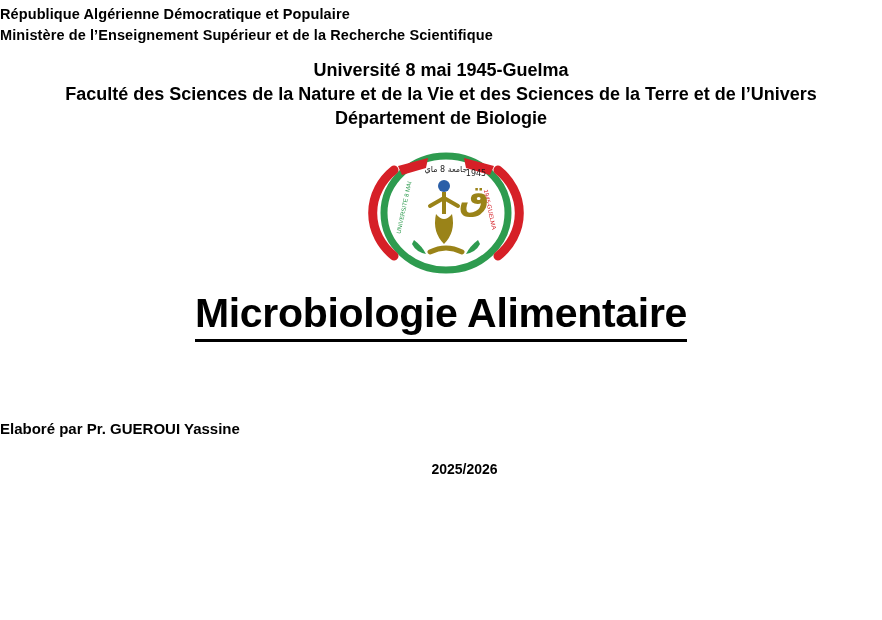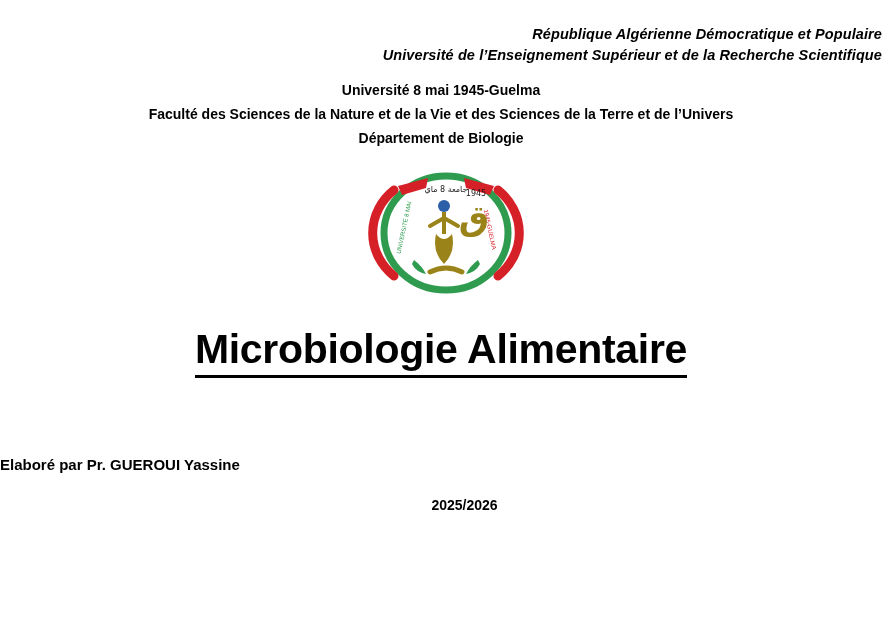--- a/index.html
+++ b/index.html
@@ -15,36 +15,35 @@
     overflow: hidden;
   }
   .page {
     position: relative;
     width: 882px;
     height: 620px;
     box-sizing: border-box;
     padding: 0;
   }
   .header-block {
-    text-align: right;
-    padding-top: 24px;
-    font-style: italic;
+    text-align: left;
+    padding-top: 4px;
   }
   .ministry-line {
     font-size: 14.5px;
     font-weight: bold;
     line-height: 21px;
     letter-spacing: 0.1px;
   }
   .univ-block {
     margin-top: 12px;
     text-align: center;
   }
   .univ-line {
-    font-size: 14px;
+    font-size: 18px;
     font-weight: bold;
     line-height: 24px;
   }
   .logo-wrap {
     margin-top: 18px;
     display: flex;
     justify-content: center;
     align-items: flex-end;
     margin-left: 10px;
   }
@@ -54,21 +53,21 @@
     display: block;
   }
   .degree {
     margin-top: 38px;
     text-align: center;
     font-size: 21px;
     font-weight: normal;
     letter-spacing: 0.2px;
   }
   .course-title-wrap {
-    margin-top: 28px;
+    margin-top: 12px;
     text-align: center;
   }
   .course-title {
     display: inline-block;
     font-size: 41px;
     font-weight: bold;
     letter-spacing: -0.3px;
     border-bottom: 3px solid #000;
     padding-bottom: 2px;
   }
@@ -85,21 +84,21 @@
     padding-left: 47px;
   }
 </style>
 </head>
 <body>
 
 <div class="page">
 
   <div class="header-block">
     <div class="ministry-line">République Algérienne Démocratique et Populaire</div>
-    <div class="ministry-line">Université de l’Enseignement Supérieur et de la Recherche Scientifique</div>
+    <div class="ministry-line">Ministère de l’Enseignement Supérieur et de la Recherche Scientifique</div>
   </div>
 
   <div class="univ-block">
     <div class="univ-line">Université 8 mai 1945-Guelma</div>
     <div class="univ-line">Faculté des Sciences de la Nature et de la Vie et des Sciences de la Terre et de l’Univers</div>
     <div class="univ-line">Département de Biologie</div>
   </div>
 
   <div class="logo-wrap">
     <svg class="logo" viewBox="0 0 160 130" aria-hidden="true">

